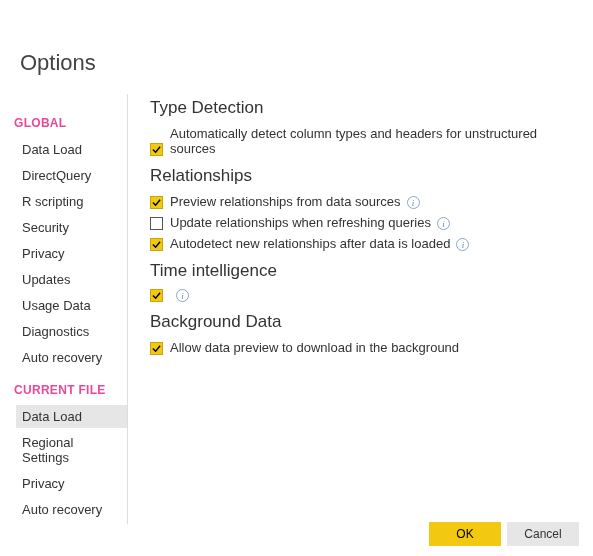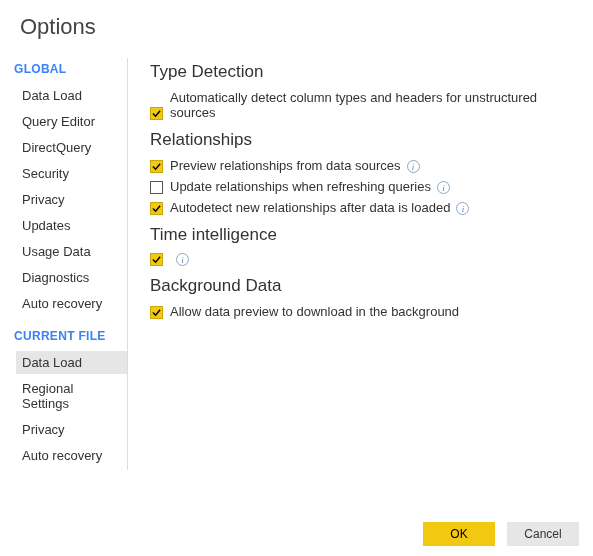--- a/index.html
+++ b/index.html
@@ -11,37 +11,38 @@
     width: 593px;
     height: 556px;
     overflow: hidden;
     position: relative;
   }
   .title {
     font-size: 22px;
     font-weight: 300;
     color: #444;
     padding: 14px 0 0 20px;
+    margin-top: 36px;
   }
   .content {
     display: flex;
     padding: 18px 0 0 0;
   }
   .sidebar {
     width: 128px;
     border-right: 1px solid #ddd;
     padding-left: 14px;
     padding-right: 0;
   }
   .section-h {
     font-size: 12px;
     font-weight: 600;
-    color: #3b82f6;
+    color: #ec4899;
     letter-spacing: 0.3px;
-    margin: 4px 0 8px 0;
+    margin: 22px 0 8px 0;
   }
   .nav-item {
     font-size: 13px;
     color: #333;
     padding: 4px 6px 4px 6px;
     margin-left: 2px;
     margin-bottom: 3px;
     cursor: pointer;
     border-radius: 0;
   }
@@ -96,21 +97,21 @@
     font-style: italic;
     font-family: serif;
     cursor: pointer;
     flex-shrink: 0;
   }
   .footer {
     position: absolute;
     bottom: 10px;
     right: 14px;
     display: flex;
-    gap: 12px;
+    gap: 6px;
   }
   .btn {
     min-width: 72px;
     height: 24px;
     font-size: 12px;
     display: inline-flex;
     align-items: center;
     justify-content: center;
     cursor: pointer;
     border: none;
@@ -122,22 +123,22 @@
 <body>
 
 <div class="title">Options</div>
 
 <div class="content">
 
   <div class="sidebar">
     <div class="section-h">GLOBAL</div>
     <div id="global-list">
         <div class="nav-item">Data Load</div>
-        <div class="nav-item">Query Editor</div>
         <div class="nav-item">DirectQuery</div>
+        <div class="nav-item">R scripting</div>
         <div class="nav-item">Security</div>
         <div class="nav-item">Privacy</div>
         <div class="nav-item">Updates</div>
         <div class="nav-item">Usage Data</div>
         <div class="nav-item">Diagnostics</div>
         <div class="nav-item">Auto recovery</div>
       </div>
     <div class="section-h" style="margin-top:14px">CURRENT FILE</div>
     <div id="cf-list">
         <div class="nav-item selected">Data Load</div>

